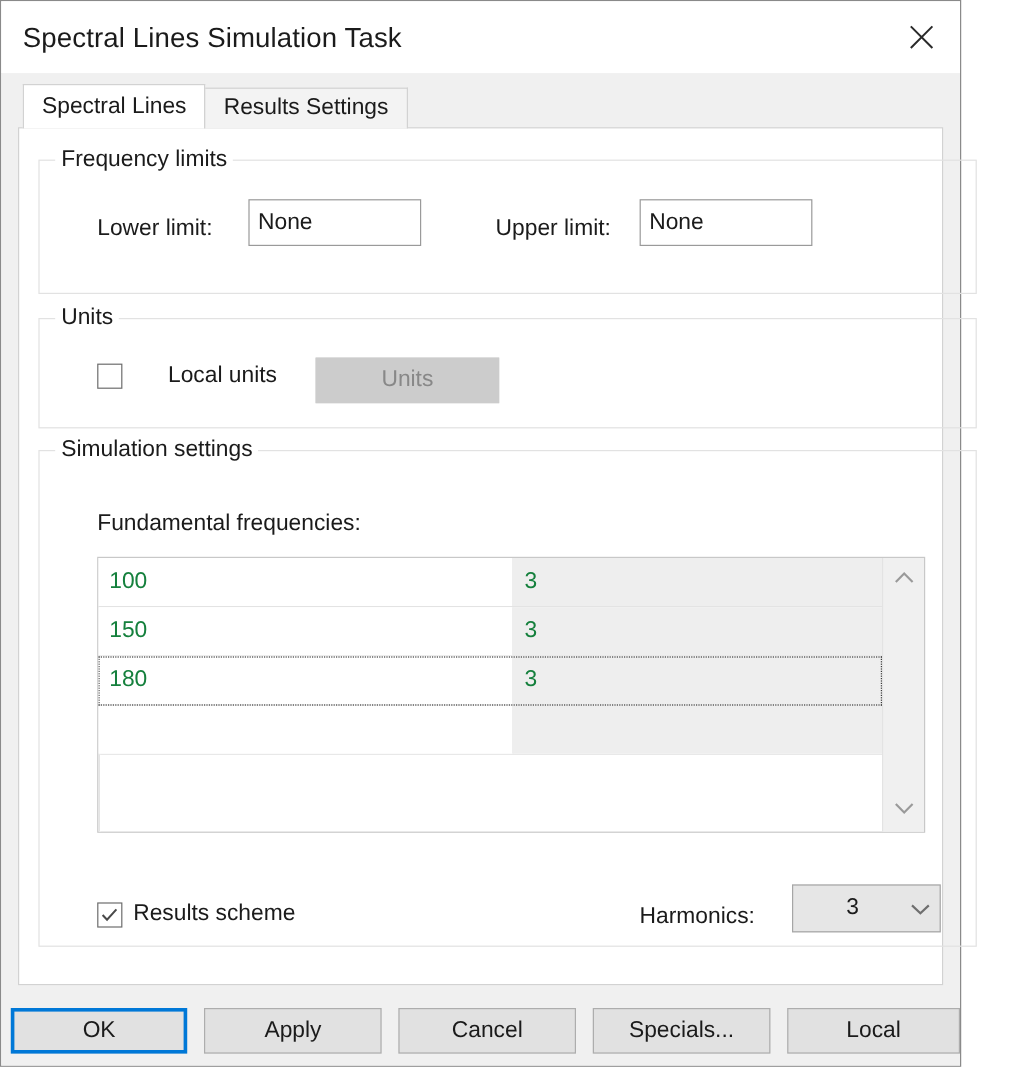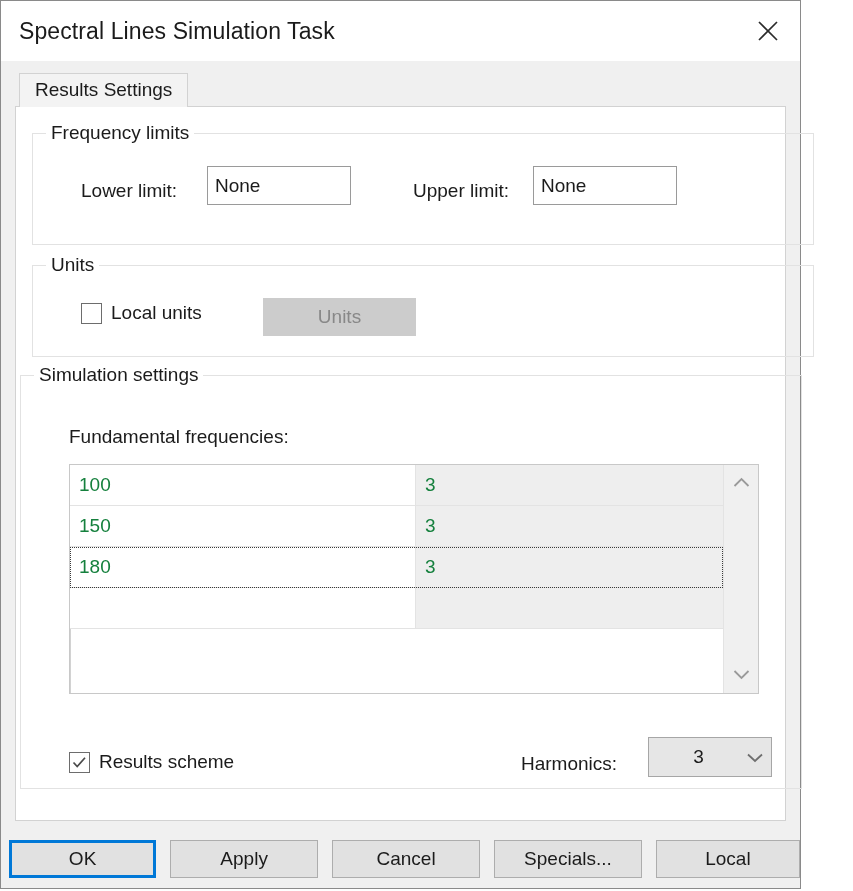--- a/index.html
+++ b/index.html
@@ -117,21 +117,21 @@
     background: #ffffff;
     padding: 0 5px;
     font-size: 19px;
     color: #1b1b1b;
     white-space: nowrap;
     line-height: 20px;
   }
 
   #grp-freq   { left: 16px;  top: 26px;  width: 782px; height: 112px; }
   #grp-units  { left: 16px;  top: 158px; width: 782px; height: 92px;  }
-  #grp-sim    { left: 4px;  top: 268px; width: 782px; height: 414px; }
+  #grp-sim    { left: 16px;  top: 268px; width: 782px; height: 414px; }
 
   
   .lbl {
     font-size: 19px;
     color: #1b1b1b;
     white-space: nowrap;
     position: absolute;
   }
   .textbox {
     position: absolute;
@@ -169,21 +169,21 @@
     flex: 0 0 auto;
   }
   .cbox svg { display: block; }
   .cblabel {
     font-size: 19px;
     color: #1b1b1b;
     margin-left: 9px;
     white-space: nowrap;
   }
 
-  #localunits-row { left: 48px; top: 36px; }
+  #localunits-row { left: 48px; top: 36px; gap: 29px; }
   #diamond-row    { left: 48px; top: 375px; }
 
   
   .btn-grey {
     position: absolute;
     background: #cccccc;
     border: 1px solid #cccccc;
     box-sizing: border-box;
     font-size: 19px;
     color: #888888;
@@ -363,20 +363,23 @@
         <svg width="26" height="26" viewBox="0 0 26 26">
           <path d="M4 4 L22 22 M22 4 L4 22" stroke="#2b2b2b" stroke-width="1.7" fill="none"></path>
         </svg>
       </span>
     </div>
   </div>
 
   <div class="body-area">
 
     <div class="tabstrip">
+      <div class="tab active">
+        <span>Spectral Lines</span>
+      </div>
       <div class="tab">
         <span>Results Settings</span>
       </div>
     </div>
 
     <div class="panel">
 
       <div class="group" id="grp-freq">
         <div class="group-title">Frequency limits</div>
 

